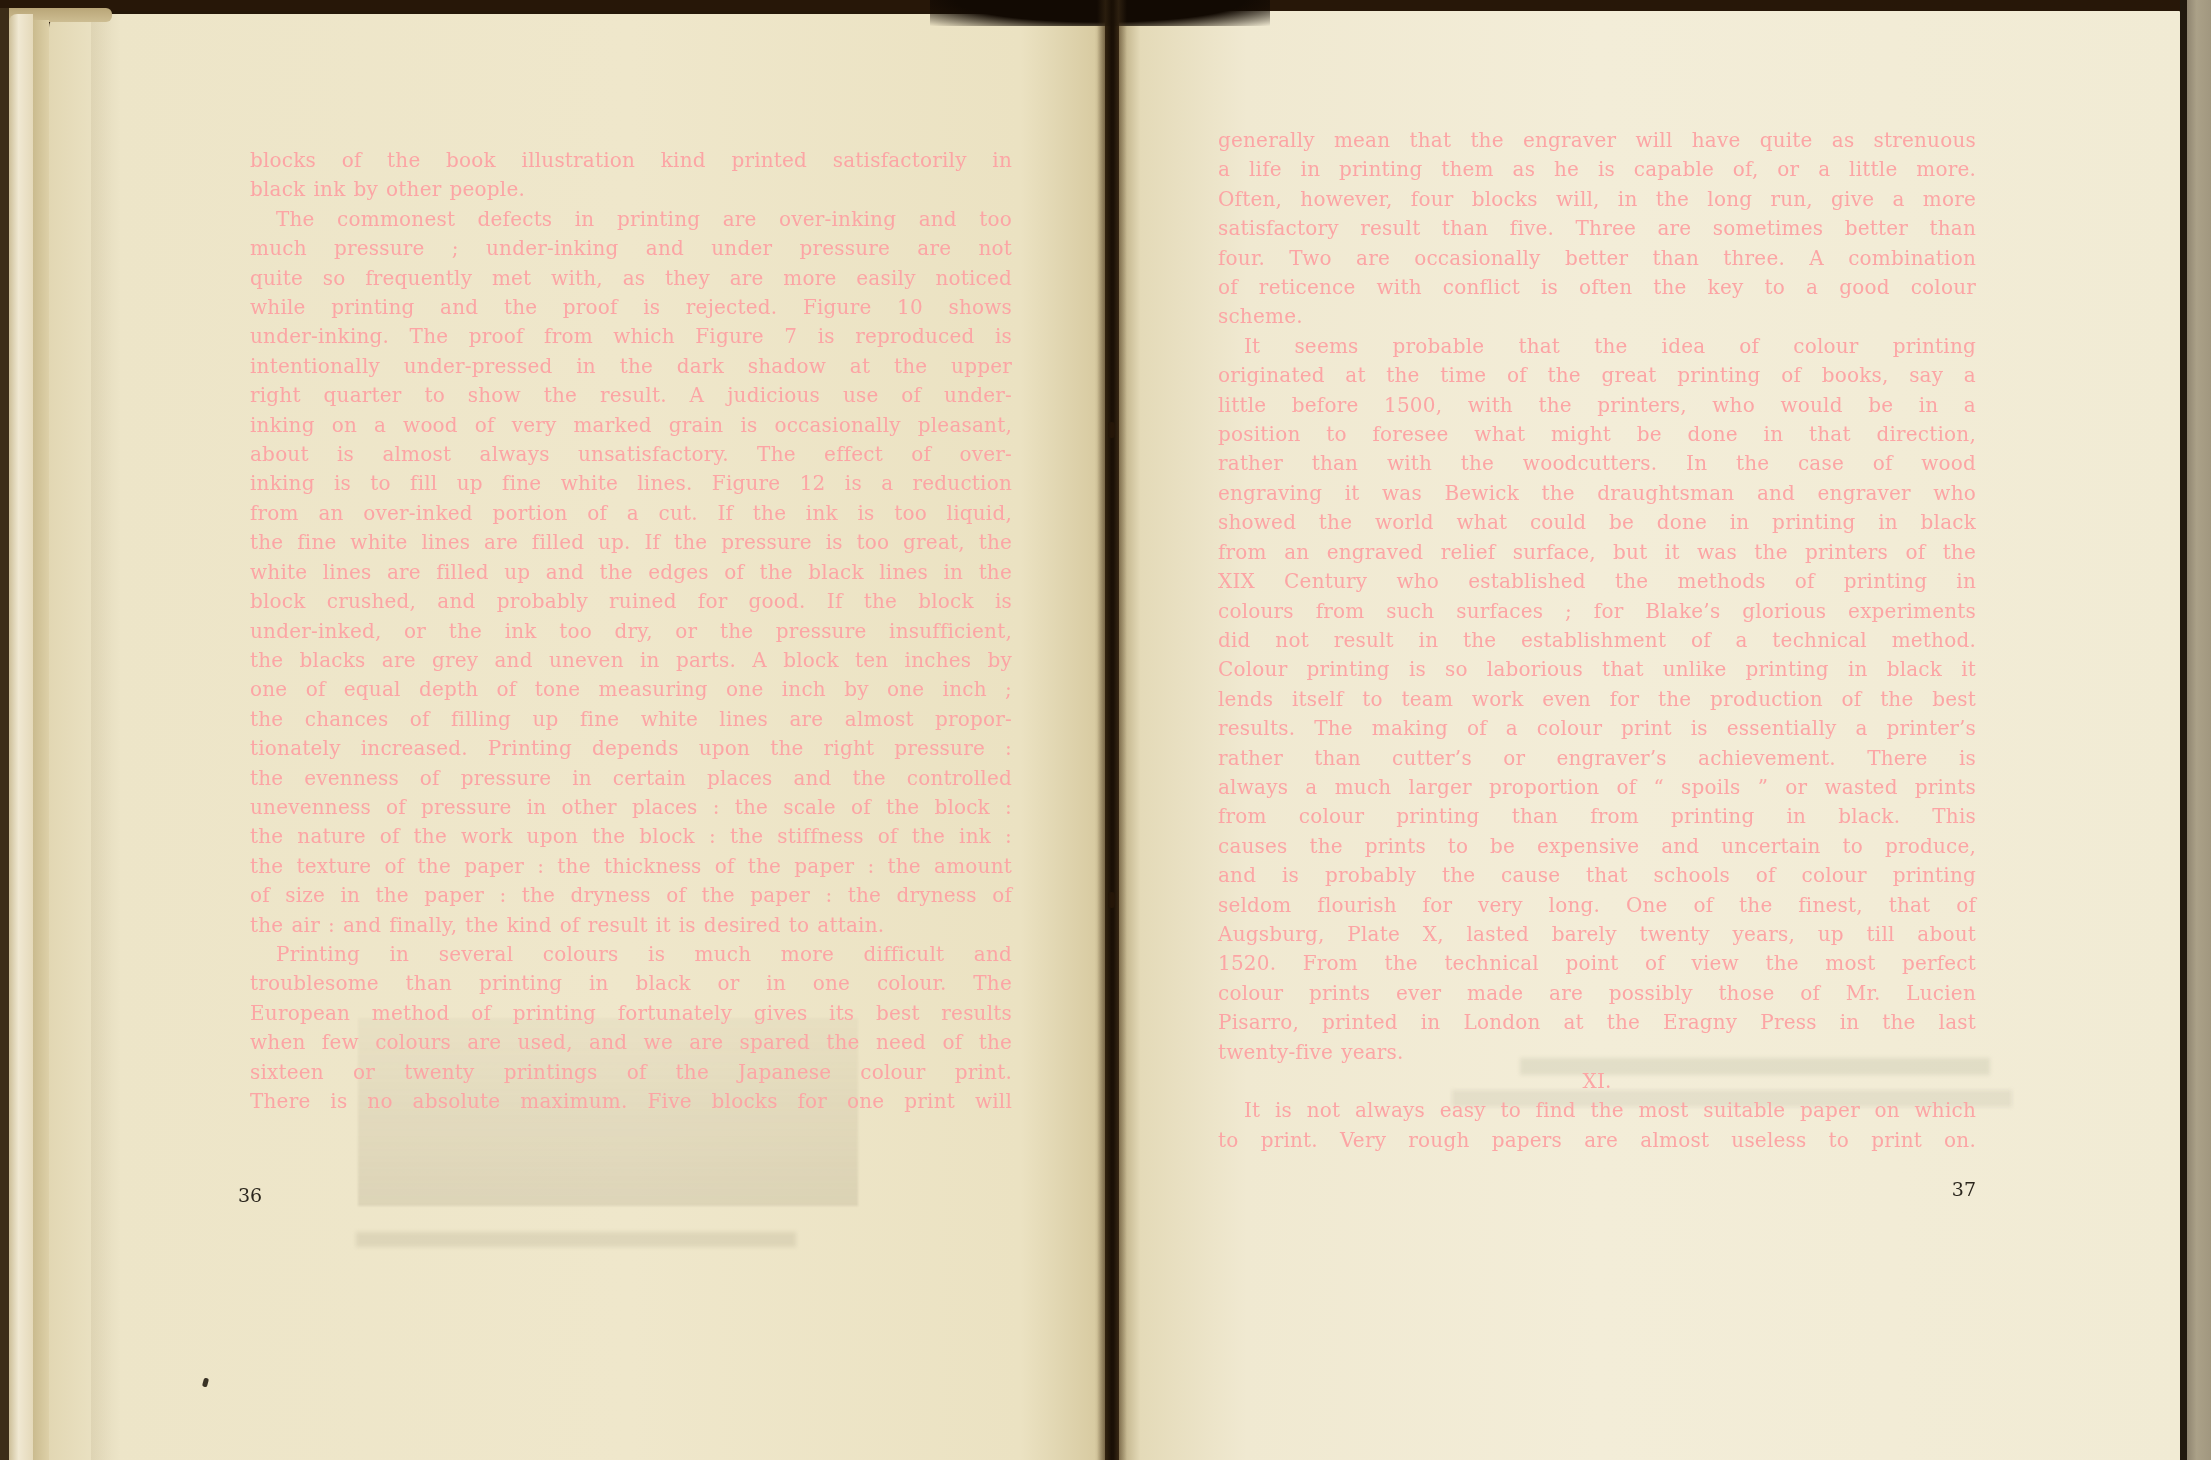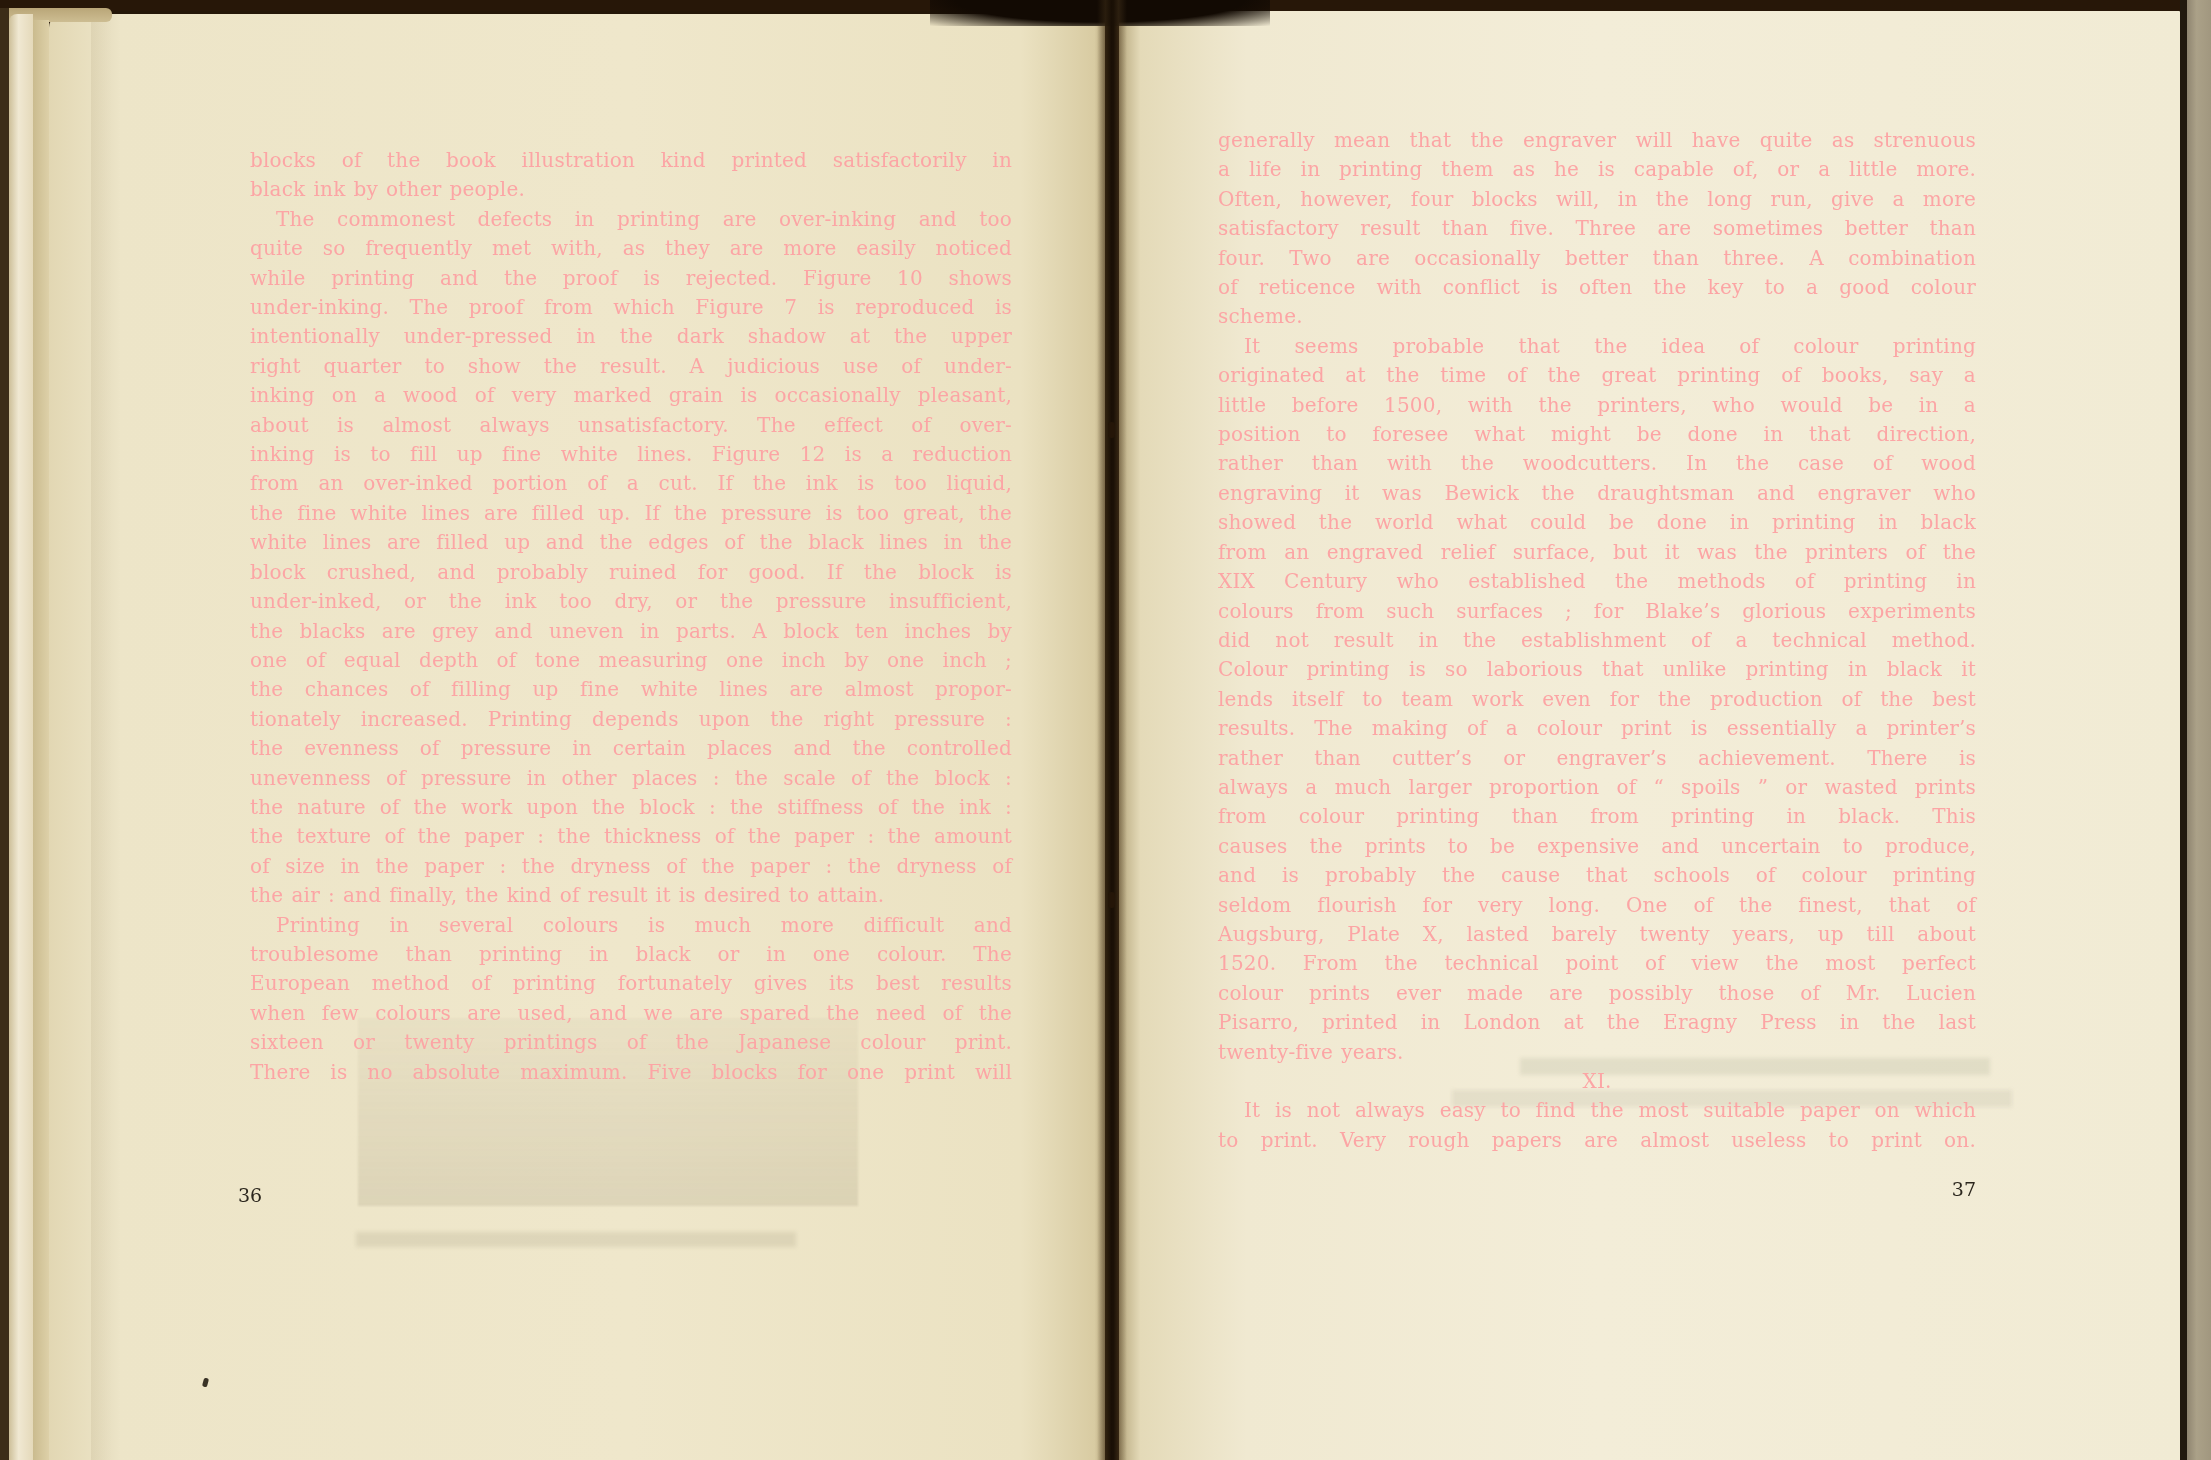--- a/index.html
+++ b/index.html
@@ -122,20 +122,21 @@
   <div class="showthrough st-left-rect"></div>
   <div class="showthrough st-left-caption"></div>
   <div class="showthrough st-right-bar1"></div>
   <div class="showthrough st-right-bar2"></div>
   <div class="ink-speck"></div>
 
   <div class="text-block text-left">
       <div class="line">blocks of the book illustration kind printed satisfactorily in</div>
       <div class="line no-stretch">black ink by other people.</div>
       <div class="line indent">The commonest defects in printing are over-inking and too</div>
+      <div class="line">much pressure ; under-inking and under pressure are not</div>
       <div class="line">quite so frequently met with, as they are more easily noticed</div>
       <div class="line">while printing and the proof is rejected. Figure 10 shows</div>
       <div class="line">under-inking. The proof from which Figure 7 is reproduced is</div>
       <div class="line">intentionally under-pressed in the dark shadow at the upper</div>
       <div class="line">right quarter to show the result. A judicious use of under-</div>
       <div class="line">inking on a wood of very marked grain is occasionally pleasant,</div>
       <div class="line">about is almost always unsatisfactory. The effect of over-</div>
       <div class="line">inking is to fill up fine white lines. Figure 12 is a reduction</div>
       <div class="line">from an over-inked portion of a cut. If the ink is too liquid,</div>
       <div class="line">the fine white lines are filled up. If the pressure is too great, the</div>

